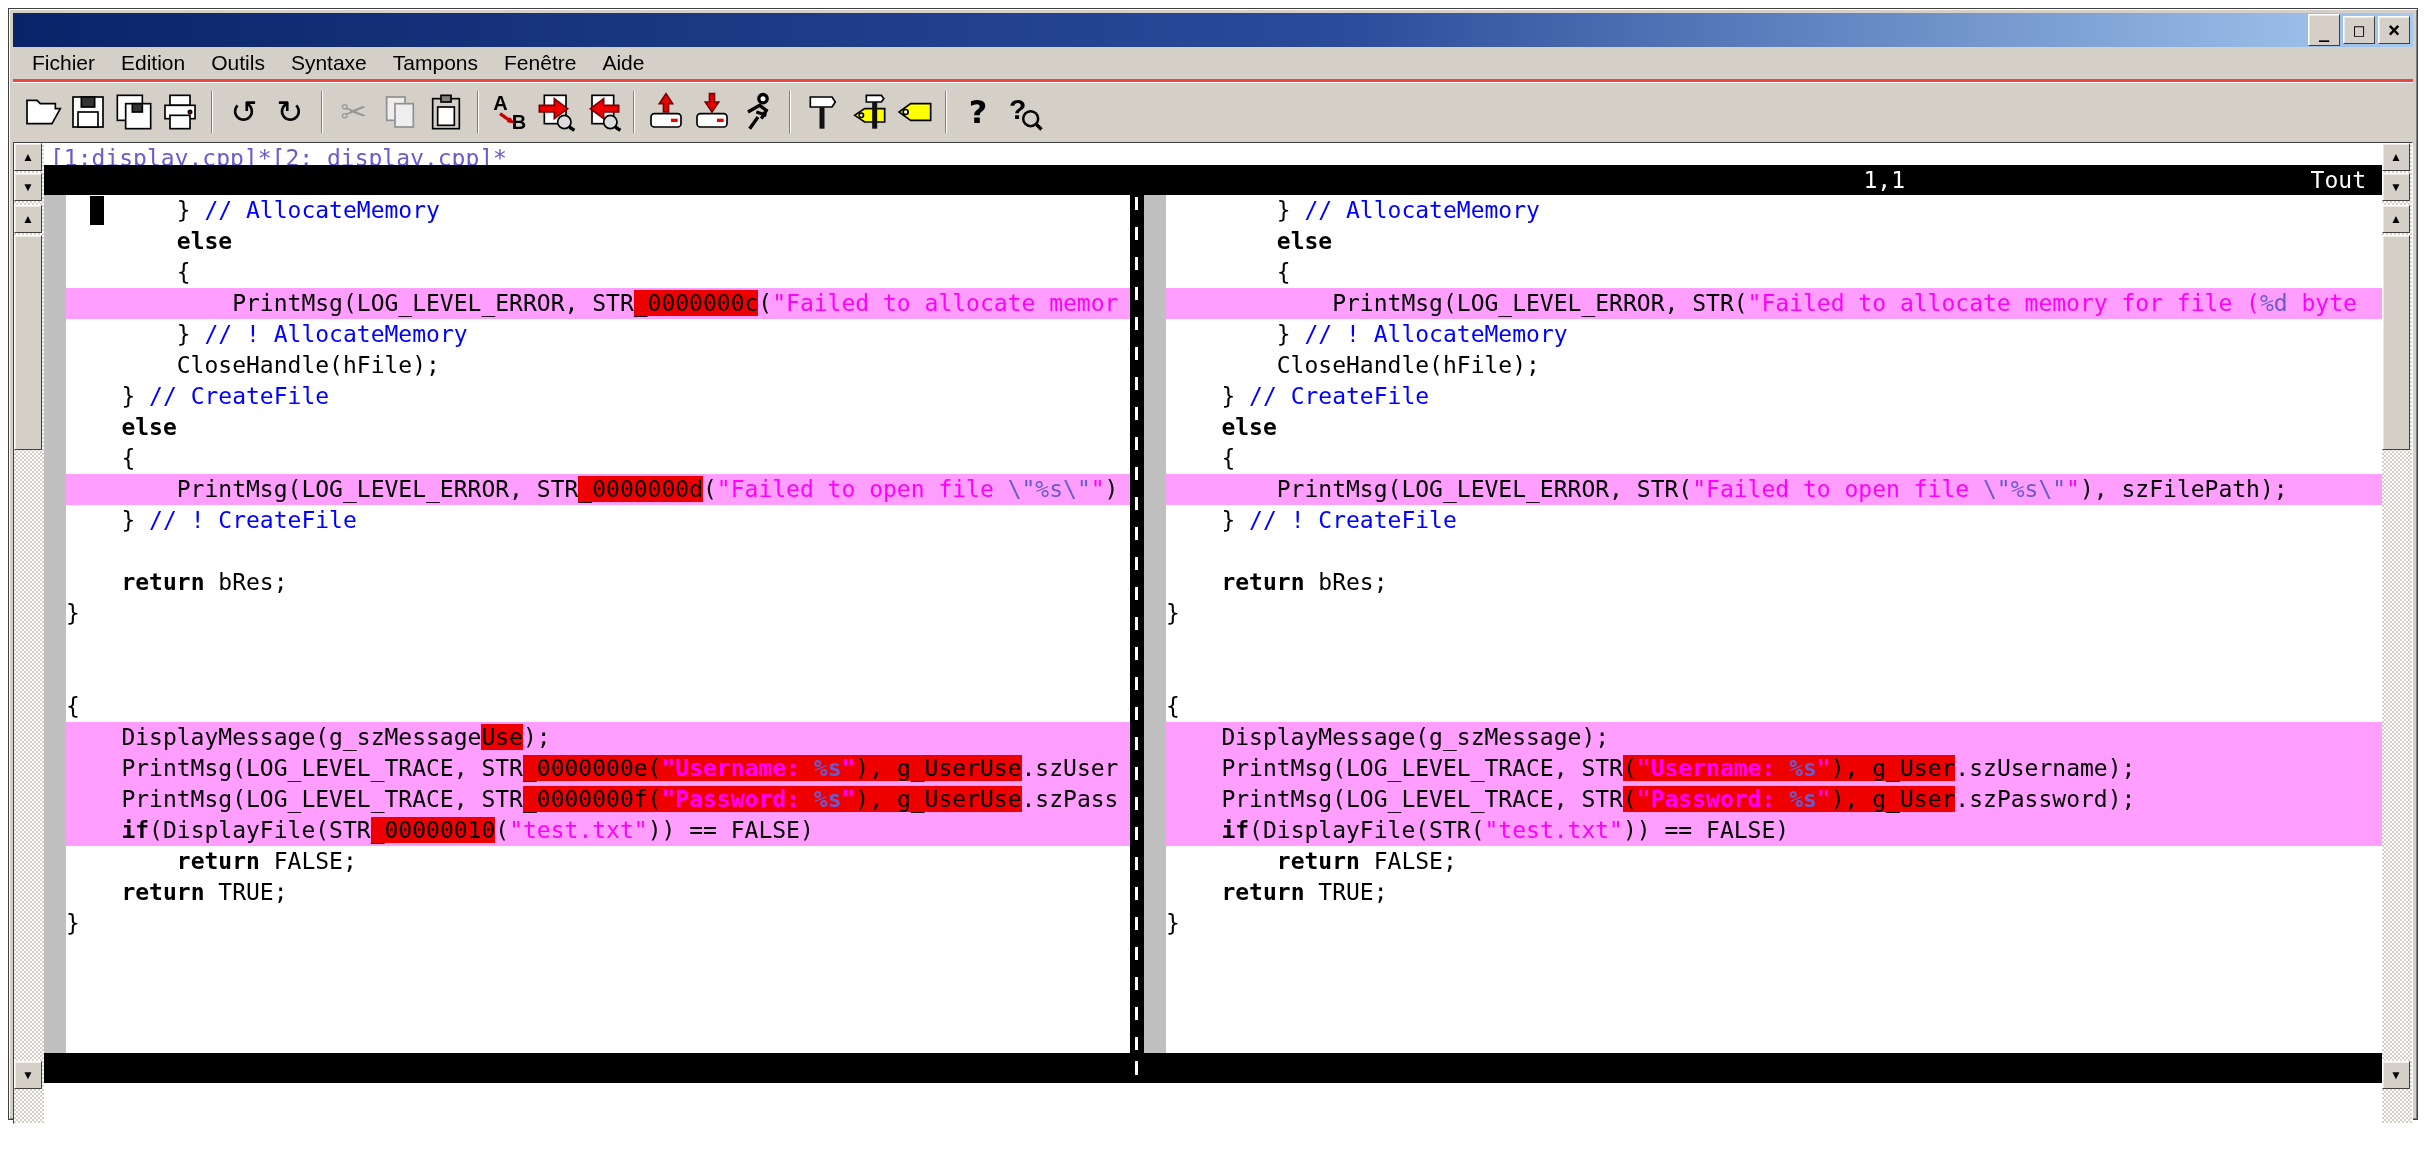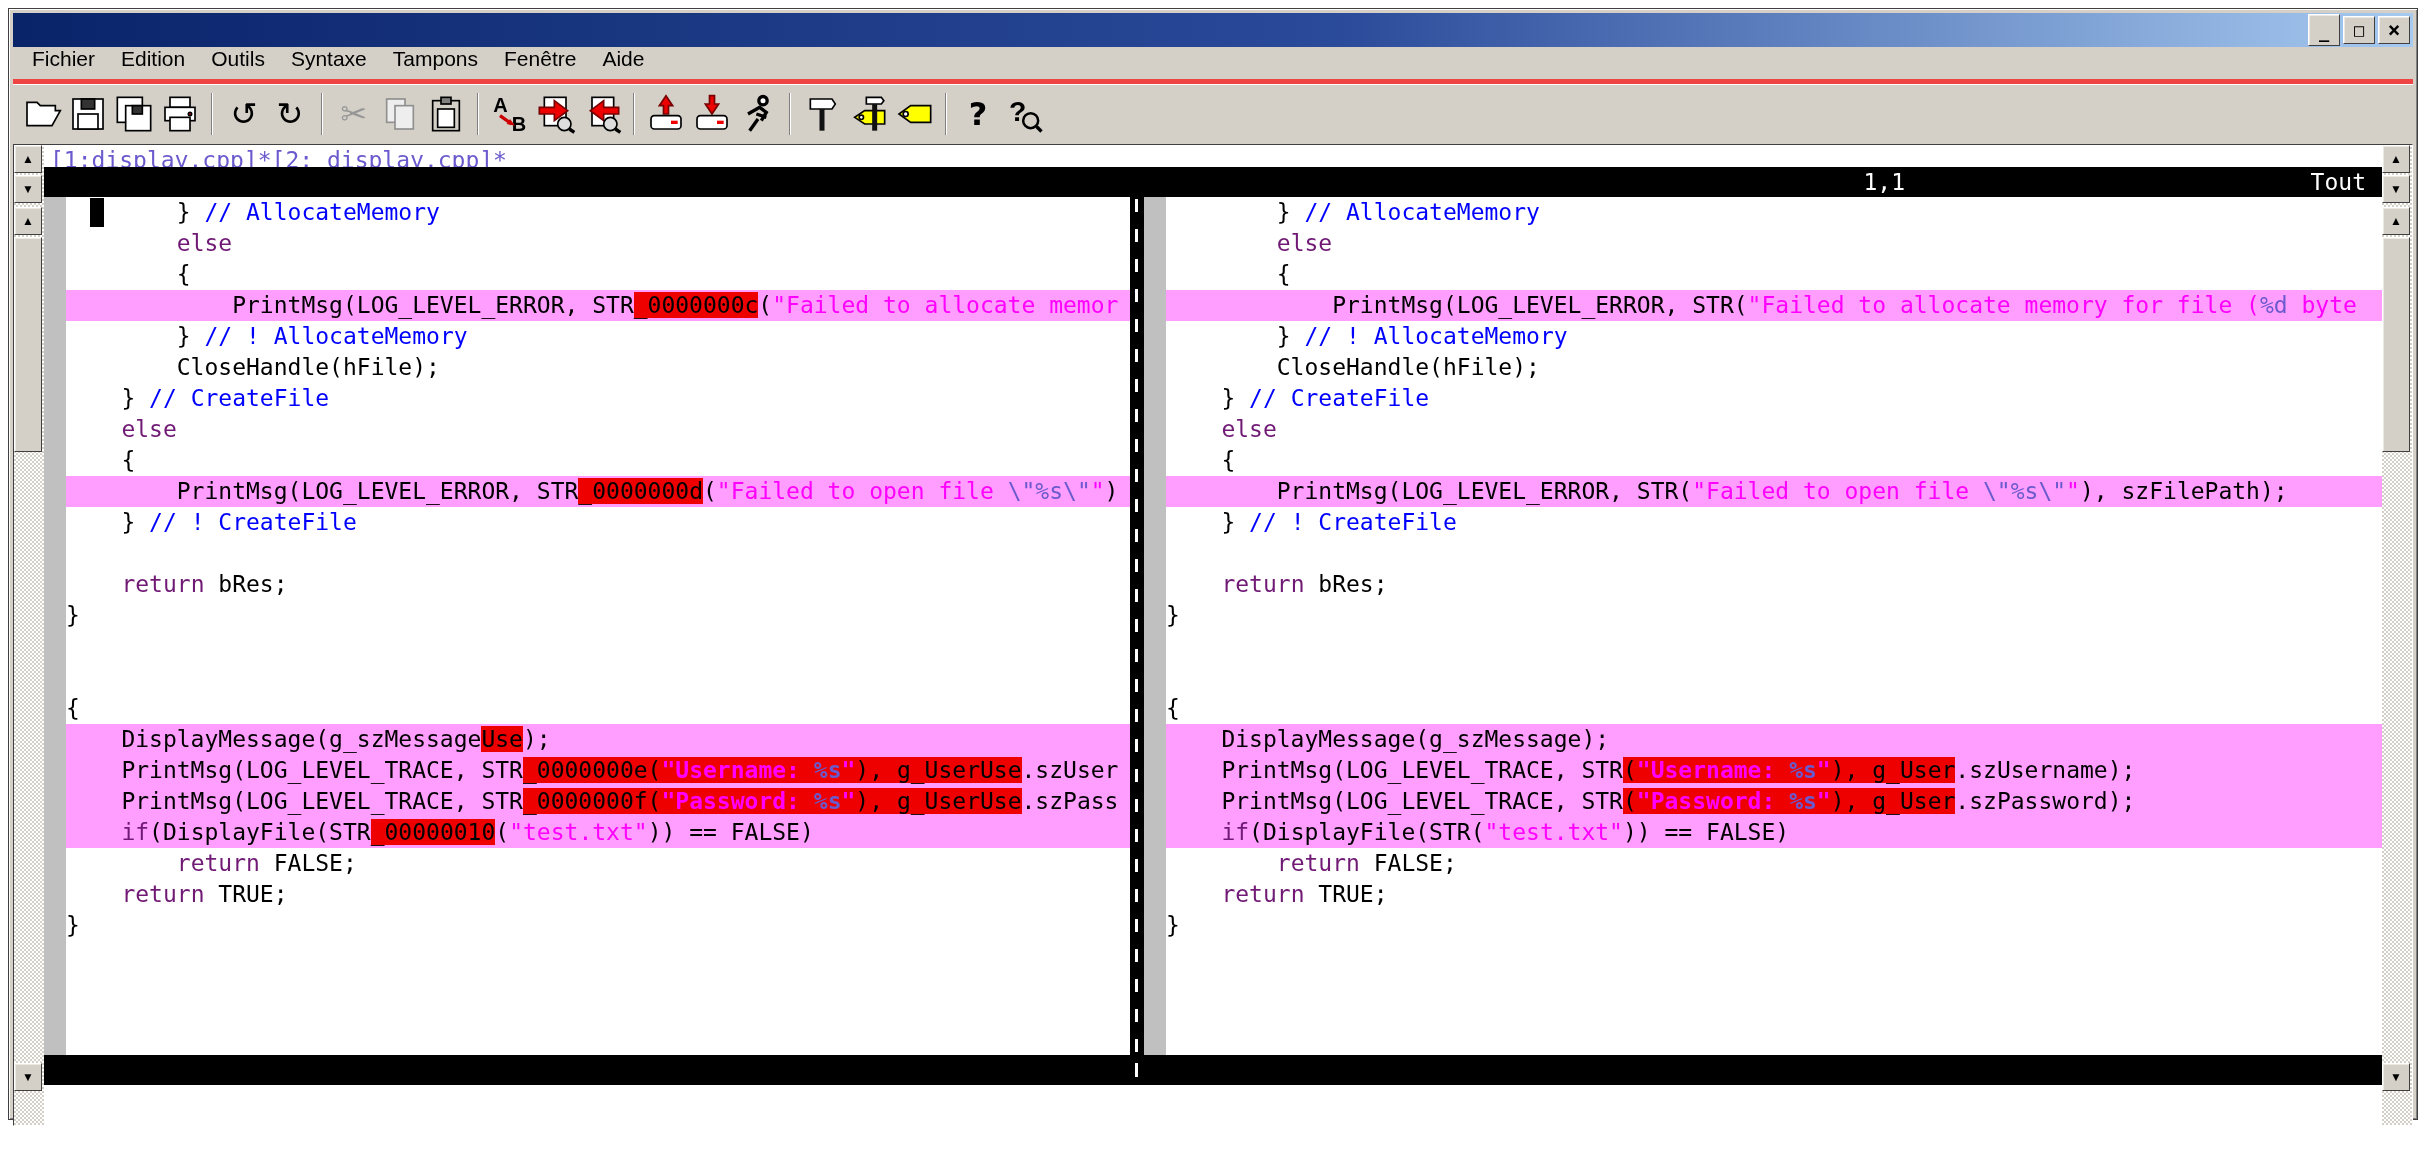--- a/index.html
+++ b/index.html
@@ -11,22 +11,22 @@
     box-shadow:inset 1px 1px 0 #fff, inset -1px -1px 0 #808080;padding:4px}
 
   
   .titlebar{height:34px;background:linear-gradient(to right,#0a246a 0%,#2a4a9a 55%,#a6caf0 100%);
     display:flex;align-items:center;justify-content:flex-end;padding-right:3px;gap:3px}
   .tbtn{width:30px;height:26px;background:#d4d0c8;border:1px solid;border-color:#fff #404040 #404040 #fff;
     box-shadow:inset 1px 1px 0 #ece9e4;display:flex;align-items:center;justify-content:center;
     font:bold 17px "DejaVu Sans Mono",monospace;color:#000;line-height:1}
 
   
-  .menubar{height:32px;display:flex;align-items:flex-start;padding-left:6px;
-    border-bottom:5px solid #ef4444;box-shadow:0 1px 0 #fff}
+  .menubar{height:32px;display:flex;align-items:center;padding-left:6px;
+    border-bottom:3px solid #ef4444;box-shadow:0 1px 0 #fff}
   .menu-item{padding:0 13px;font-size:21px;color:#000}
 
   
   .toolbar{height:60px;display:flex;align-items:center;padding-left:6px}
   .tool-btn{width:46px;height:48px;display:flex;align-items:center;justify-content:center}
   .tool-btn svg{width:40px;height:40px}
   .tool-sep{width:0;height:42px;margin:0 8px;border-left:1px solid #808080;border-right:1px solid #fff}
   .g{font-size:32px;line-height:1;color:#000;font-family:"DejaVu Sans",sans-serif}
   .dim{color:#979797}.b{font-weight:bold}
 
@@ -55,21 +55,21 @@
   .coderegion{height:858px;display:flex;background:#fff;overflow:hidden}
   .pane{display:flex;flex:none}
   .foldcol{width:22px;background:#c0c0c0;flex:none}
   .codearea{position:relative;overflow:hidden;font:23px "DejaVu Sans Mono",monospace;line-height:31px}
   .pane-left .codearea{width:1064px}
   .pane-right .codearea{width:1218px}
   .cl{height:31px;white-space:pre}
   .bg1{background:#ff9eff}
   .t-p{color:#000}
   .t-c{color:#0000ff}
-  .t-k{color:#701a75;font-weight:normal}
+  .t-k{color:#000000;font-weight:bold}
   .t-s{color:#ff00ff}
   .t-e{color:#6a5acd}
   .t-d{background:#ee0000;color:#000;font-weight:normal}
   .t-ds{background:#ee0000;color:#ff00ff;font-weight:bold}
   .t-de{background:#ee0000;color:#6a5acd;font-weight:bold}
   .vdivider{width:14px;background:#000;position:relative;flex:none}
   .vdivider::before{content:"";position:absolute;left:5px;top:2px;bottom:0;width:3px;
     background:repeating-linear-gradient(to bottom,#fff 0 13px,transparent 13px 30px)}
   .cursor{position:absolute;left:24px;top:1px;width:14px;height:29px;background:#000}
 

